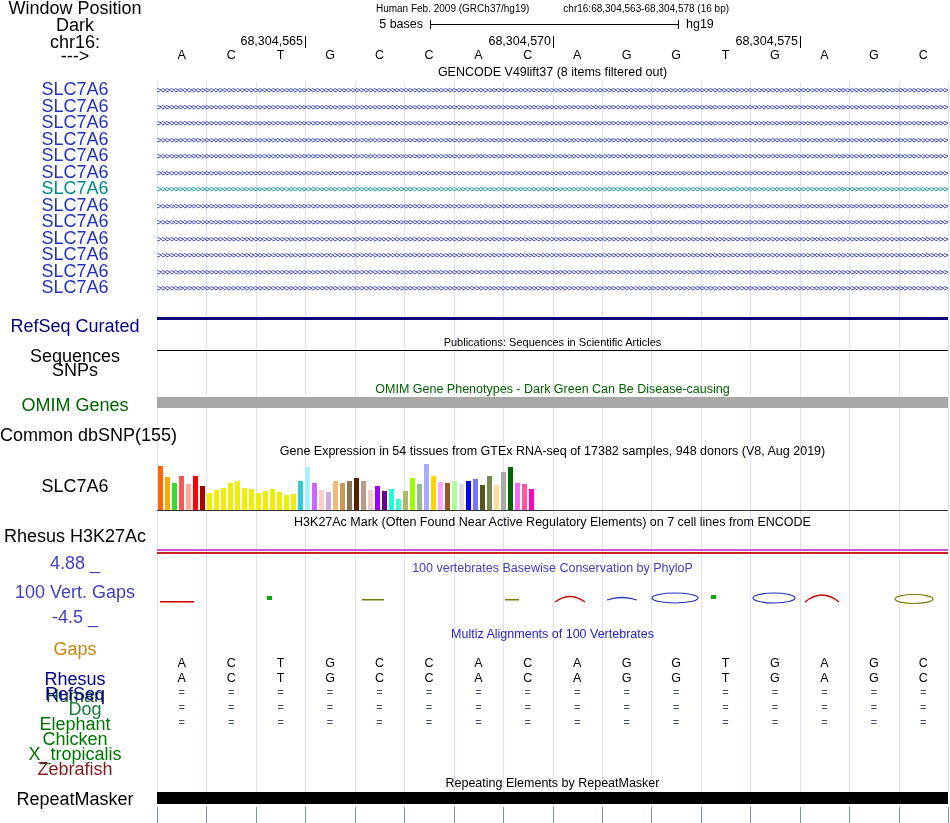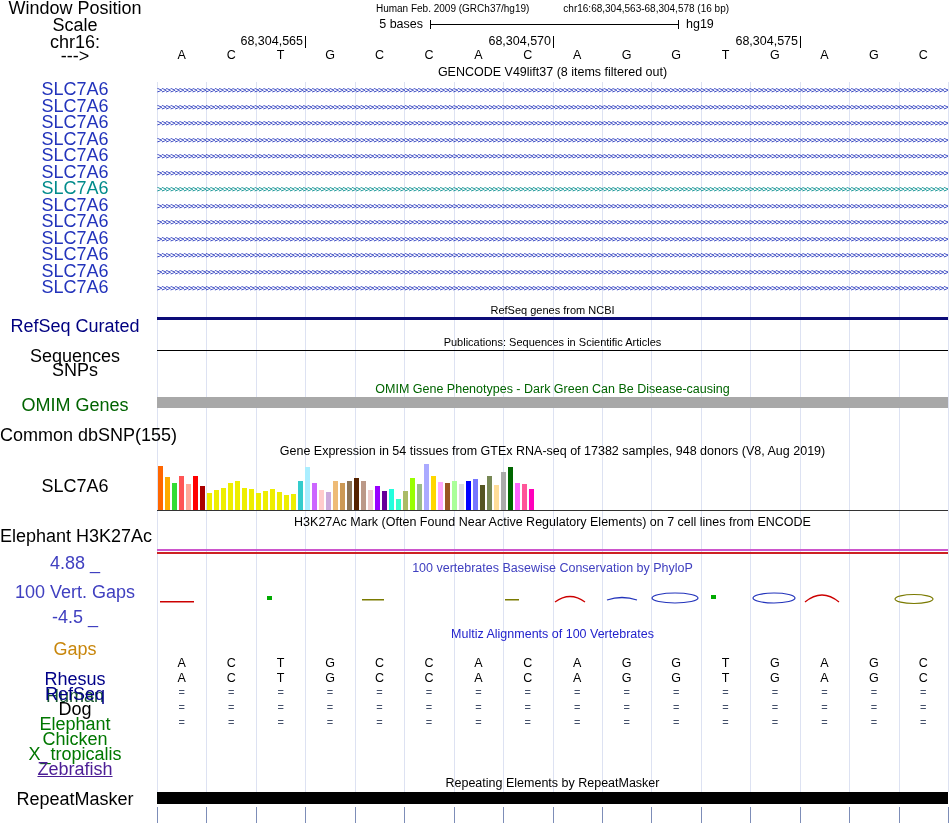--- a/index.html
+++ b/index.html
@@ -71,21 +71,21 @@
       <div class="btick" style="position: absolute; left: 899px; top: 807px; height: 16px;"></div>
       <div class="guide" style="position: absolute; left: 948px; top: 82px; height: 710px;"></div>
       <div class="btick" style="position: absolute; left: 948px; top: 807px; height: 16px;"></div>
     </div>
 
   <div class="lbl" style="top:2px">Window Position</div>
   <div class="ttl hdr" style="top:2px">
     <span>Human Feb. 2009 (GRCh37/hg19)</span><span>chr16:68,304,563-68,304,578 (16 bp)</span>
   </div>
 
-  <div class="lbl" style="top:19px">Scale</div>
+  <div class="lbl" style="top:19px">Dark</div>
   <div class="scale-text">5 bases</div>
   <div class="scale-bar"></div>
   <div class="hg19">hg19</div>
 
   <div class="lbl" style="top:36px">chr16:</div>
   <div id="coords">
       <div class="coord" style="position: absolute; left: 173px; top: 35px; width: 130px;">68,304,565</div>
       <div class="vtick" style="position: absolute; left: 305px; top: 36px; height: 12px;"></div>
       <div class="coord" style="position: absolute; left: 421px; top: 35px; width: 130px;">68,304,570</div>
       <div class="vtick" style="position: absolute; left: 553px; top: 36px; height: 12px;"></div>
@@ -138,21 +138,20 @@
       <div class="arrows" style="position: absolute; left: 157px; top: 166px; color: rgb(34, 51, 187);">&gt;&gt;&gt;&gt;&gt;&gt;&gt;&gt;&gt;&gt;&gt;&gt;&gt;&gt;&gt;&gt;&gt;&gt;&gt;&gt;&gt;&gt;&gt;&gt;&gt;&gt;&gt;&gt;&gt;&gt;&gt;&gt;&gt;&gt;&gt;&gt;&gt;&gt;&gt;&gt;&gt;&gt;&gt;&gt;&gt;&gt;&gt;&gt;&gt;&gt;&gt;&gt;&gt;&gt;&gt;&gt;&gt;&gt;&gt;&gt;&gt;&gt;&gt;&gt;&gt;&gt;&gt;&gt;&gt;&gt;&gt;&gt;&gt;&gt;&gt;&gt;&gt;&gt;&gt;&gt;&gt;&gt;&gt;&gt;&gt;&gt;&gt;&gt;&gt;&gt;&gt;&gt;&gt;&gt;&gt;&gt;&gt;&gt;&gt;&gt;&gt;&gt;&gt;&gt;&gt;&gt;&gt;&gt;&gt;&gt;&gt;&gt;&gt;&gt;&gt;&gt;&gt;&gt;&gt;&gt;&gt;&gt;&gt;&gt;&gt;&gt;&gt;&gt;&gt;&gt;&gt;&gt;&gt;&gt;&gt;&gt;&gt;&gt;&gt;&gt;&gt;&gt;&gt;&gt;&gt;&gt;&gt;&gt;&gt;&gt;&gt;&gt;&gt;&gt;&gt;&gt;&gt;&gt;&gt;&gt;&gt;&gt;&gt;&gt;&gt;&gt;&gt;&gt;&gt;&gt;&gt;&gt;&gt;&gt;&gt;&gt;&gt;&gt;&gt;&gt;&gt;&gt;&gt;&gt;&gt;&gt;&gt;&gt;&gt;&gt;&gt;&gt;&gt;&gt;&gt;&gt;&gt;&gt;&gt;&gt;&gt;&gt;&gt;&gt;&gt;&gt;&gt;&gt;&gt;&gt;&gt;&gt;&gt;&gt;&gt;&gt;&gt;&gt;&gt;&gt;</div>
       <div class="arrows" style="position: absolute; left: 157px; top: 182px; color: rgb(0, 139, 139);">&gt;&gt;&gt;&gt;&gt;&gt;&gt;&gt;&gt;&gt;&gt;&gt;&gt;&gt;&gt;&gt;&gt;&gt;&gt;&gt;&gt;&gt;&gt;&gt;&gt;&gt;&gt;&gt;&gt;&gt;&gt;&gt;&gt;&gt;&gt;&gt;&gt;&gt;&gt;&gt;&gt;&gt;&gt;&gt;&gt;&gt;&gt;&gt;&gt;&gt;&gt;&gt;&gt;&gt;&gt;&gt;&gt;&gt;&gt;&gt;&gt;&gt;&gt;&gt;&gt;&gt;&gt;&gt;&gt;&gt;&gt;&gt;&gt;&gt;&gt;&gt;&gt;&gt;&gt;&gt;&gt;&gt;&gt;&gt;&gt;&gt;&gt;&gt;&gt;&gt;&gt;&gt;&gt;&gt;&gt;&gt;&gt;&gt;&gt;&gt;&gt;&gt;&gt;&gt;&gt;&gt;&gt;&gt;&gt;&gt;&gt;&gt;&gt;&gt;&gt;&gt;&gt;&gt;&gt;&gt;&gt;&gt;&gt;&gt;&gt;&gt;&gt;&gt;&gt;&gt;&gt;&gt;&gt;&gt;&gt;&gt;&gt;&gt;&gt;&gt;&gt;&gt;&gt;&gt;&gt;&gt;&gt;&gt;&gt;&gt;&gt;&gt;&gt;&gt;&gt;&gt;&gt;&gt;&gt;&gt;&gt;&gt;&gt;&gt;&gt;&gt;&gt;&gt;&gt;&gt;&gt;&gt;&gt;&gt;&gt;&gt;&gt;&gt;&gt;&gt;&gt;&gt;&gt;&gt;&gt;&gt;&gt;&gt;&gt;&gt;&gt;&gt;&gt;&gt;&gt;&gt;&gt;&gt;&gt;&gt;&gt;&gt;&gt;&gt;&gt;&gt;&gt;&gt;&gt;&gt;&gt;&gt;&gt;&gt;&gt;&gt;&gt;&gt;&gt;&gt;</div>
       <div class="arrows" style="position: absolute; left: 157px; top: 199px; color: rgb(34, 51, 187);">&gt;&gt;&gt;&gt;&gt;&gt;&gt;&gt;&gt;&gt;&gt;&gt;&gt;&gt;&gt;&gt;&gt;&gt;&gt;&gt;&gt;&gt;&gt;&gt;&gt;&gt;&gt;&gt;&gt;&gt;&gt;&gt;&gt;&gt;&gt;&gt;&gt;&gt;&gt;&gt;&gt;&gt;&gt;&gt;&gt;&gt;&gt;&gt;&gt;&gt;&gt;&gt;&gt;&gt;&gt;&gt;&gt;&gt;&gt;&gt;&gt;&gt;&gt;&gt;&gt;&gt;&gt;&gt;&gt;&gt;&gt;&gt;&gt;&gt;&gt;&gt;&gt;&gt;&gt;&gt;&gt;&gt;&gt;&gt;&gt;&gt;&gt;&gt;&gt;&gt;&gt;&gt;&gt;&gt;&gt;&gt;&gt;&gt;&gt;&gt;&gt;&gt;&gt;&gt;&gt;&gt;&gt;&gt;&gt;&gt;&gt;&gt;&gt;&gt;&gt;&gt;&gt;&gt;&gt;&gt;&gt;&gt;&gt;&gt;&gt;&gt;&gt;&gt;&gt;&gt;&gt;&gt;&gt;&gt;&gt;&gt;&gt;&gt;&gt;&gt;&gt;&gt;&gt;&gt;&gt;&gt;&gt;&gt;&gt;&gt;&gt;&gt;&gt;&gt;&gt;&gt;&gt;&gt;&gt;&gt;&gt;&gt;&gt;&gt;&gt;&gt;&gt;&gt;&gt;&gt;&gt;&gt;&gt;&gt;&gt;&gt;&gt;&gt;&gt;&gt;&gt;&gt;&gt;&gt;&gt;&gt;&gt;&gt;&gt;&gt;&gt;&gt;&gt;&gt;&gt;&gt;&gt;&gt;&gt;&gt;&gt;&gt;&gt;&gt;&gt;&gt;&gt;&gt;&gt;&gt;&gt;&gt;&gt;&gt;&gt;&gt;&gt;&gt;&gt;&gt;</div>
       <div class="arrows" style="position: absolute; left: 157px; top: 215px; color: rgb(34, 51, 187);">&gt;&gt;&gt;&gt;&gt;&gt;&gt;&gt;&gt;&gt;&gt;&gt;&gt;&gt;&gt;&gt;&gt;&gt;&gt;&gt;&gt;&gt;&gt;&gt;&gt;&gt;&gt;&gt;&gt;&gt;&gt;&gt;&gt;&gt;&gt;&gt;&gt;&gt;&gt;&gt;&gt;&gt;&gt;&gt;&gt;&gt;&gt;&gt;&gt;&gt;&gt;&gt;&gt;&gt;&gt;&gt;&gt;&gt;&gt;&gt;&gt;&gt;&gt;&gt;&gt;&gt;&gt;&gt;&gt;&gt;&gt;&gt;&gt;&gt;&gt;&gt;&gt;&gt;&gt;&gt;&gt;&gt;&gt;&gt;&gt;&gt;&gt;&gt;&gt;&gt;&gt;&gt;&gt;&gt;&gt;&gt;&gt;&gt;&gt;&gt;&gt;&gt;&gt;&gt;&gt;&gt;&gt;&gt;&gt;&gt;&gt;&gt;&gt;&gt;&gt;&gt;&gt;&gt;&gt;&gt;&gt;&gt;&gt;&gt;&gt;&gt;&gt;&gt;&gt;&gt;&gt;&gt;&gt;&gt;&gt;&gt;&gt;&gt;&gt;&gt;&gt;&gt;&gt;&gt;&gt;&gt;&gt;&gt;&gt;&gt;&gt;&gt;&gt;&gt;&gt;&gt;&gt;&gt;&gt;&gt;&gt;&gt;&gt;&gt;&gt;&gt;&gt;&gt;&gt;&gt;&gt;&gt;&gt;&gt;&gt;&gt;&gt;&gt;&gt;&gt;&gt;&gt;&gt;&gt;&gt;&gt;&gt;&gt;&gt;&gt;&gt;&gt;&gt;&gt;&gt;&gt;&gt;&gt;&gt;&gt;&gt;&gt;&gt;&gt;&gt;&gt;&gt;&gt;&gt;&gt;&gt;&gt;&gt;&gt;&gt;&gt;&gt;&gt;&gt;&gt;</div>
       <div class="arrows" style="position: absolute; left: 157px; top: 232px; color: rgb(34, 51, 187);">&gt;&gt;&gt;&gt;&gt;&gt;&gt;&gt;&gt;&gt;&gt;&gt;&gt;&gt;&gt;&gt;&gt;&gt;&gt;&gt;&gt;&gt;&gt;&gt;&gt;&gt;&gt;&gt;&gt;&gt;&gt;&gt;&gt;&gt;&gt;&gt;&gt;&gt;&gt;&gt;&gt;&gt;&gt;&gt;&gt;&gt;&gt;&gt;&gt;&gt;&gt;&gt;&gt;&gt;&gt;&gt;&gt;&gt;&gt;&gt;&gt;&gt;&gt;&gt;&gt;&gt;&gt;&gt;&gt;&gt;&gt;&gt;&gt;&gt;&gt;&gt;&gt;&gt;&gt;&gt;&gt;&gt;&gt;&gt;&gt;&gt;&gt;&gt;&gt;&gt;&gt;&gt;&gt;&gt;&gt;&gt;&gt;&gt;&gt;&gt;&gt;&gt;&gt;&gt;&gt;&gt;&gt;&gt;&gt;&gt;&gt;&gt;&gt;&gt;&gt;&gt;&gt;&gt;&gt;&gt;&gt;&gt;&gt;&gt;&gt;&gt;&gt;&gt;&gt;&gt;&gt;&gt;&gt;&gt;&gt;&gt;&gt;&gt;&gt;&gt;&gt;&gt;&gt;&gt;&gt;&gt;&gt;&gt;&gt;&gt;&gt;&gt;&gt;&gt;&gt;&gt;&gt;&gt;&gt;&gt;&gt;&gt;&gt;&gt;&gt;&gt;&gt;&gt;&gt;&gt;&gt;&gt;&gt;&gt;&gt;&gt;&gt;&gt;&gt;&gt;&gt;&gt;&gt;&gt;&gt;&gt;&gt;&gt;&gt;&gt;&gt;&gt;&gt;&gt;&gt;&gt;&gt;&gt;&gt;&gt;&gt;&gt;&gt;&gt;&gt;&gt;&gt;&gt;&gt;&gt;&gt;&gt;&gt;&gt;&gt;&gt;&gt;&gt;&gt;&gt;</div>
       <div class="arrows" style="position: absolute; left: 157px; top: 248px; color: rgb(34, 51, 187);">&gt;&gt;&gt;&gt;&gt;&gt;&gt;&gt;&gt;&gt;&gt;&gt;&gt;&gt;&gt;&gt;&gt;&gt;&gt;&gt;&gt;&gt;&gt;&gt;&gt;&gt;&gt;&gt;&gt;&gt;&gt;&gt;&gt;&gt;&gt;&gt;&gt;&gt;&gt;&gt;&gt;&gt;&gt;&gt;&gt;&gt;&gt;&gt;&gt;&gt;&gt;&gt;&gt;&gt;&gt;&gt;&gt;&gt;&gt;&gt;&gt;&gt;&gt;&gt;&gt;&gt;&gt;&gt;&gt;&gt;&gt;&gt;&gt;&gt;&gt;&gt;&gt;&gt;&gt;&gt;&gt;&gt;&gt;&gt;&gt;&gt;&gt;&gt;&gt;&gt;&gt;&gt;&gt;&gt;&gt;&gt;&gt;&gt;&gt;&gt;&gt;&gt;&gt;&gt;&gt;&gt;&gt;&gt;&gt;&gt;&gt;&gt;&gt;&gt;&gt;&gt;&gt;&gt;&gt;&gt;&gt;&gt;&gt;&gt;&gt;&gt;&gt;&gt;&gt;&gt;&gt;&gt;&gt;&gt;&gt;&gt;&gt;&gt;&gt;&gt;&gt;&gt;&gt;&gt;&gt;&gt;&gt;&gt;&gt;&gt;&gt;&gt;&gt;&gt;&gt;&gt;&gt;&gt;&gt;&gt;&gt;&gt;&gt;&gt;&gt;&gt;&gt;&gt;&gt;&gt;&gt;&gt;&gt;&gt;&gt;&gt;&gt;&gt;&gt;&gt;&gt;&gt;&gt;&gt;&gt;&gt;&gt;&gt;&gt;&gt;&gt;&gt;&gt;&gt;&gt;&gt;&gt;&gt;&gt;&gt;&gt;&gt;&gt;&gt;&gt;&gt;&gt;&gt;&gt;&gt;&gt;&gt;&gt;&gt;&gt;&gt;&gt;&gt;&gt;&gt;</div>
       <div class="arrows" style="position: absolute; left: 157px; top: 265px; color: rgb(34, 51, 187);">&gt;&gt;&gt;&gt;&gt;&gt;&gt;&gt;&gt;&gt;&gt;&gt;&gt;&gt;&gt;&gt;&gt;&gt;&gt;&gt;&gt;&gt;&gt;&gt;&gt;&gt;&gt;&gt;&gt;&gt;&gt;&gt;&gt;&gt;&gt;&gt;&gt;&gt;&gt;&gt;&gt;&gt;&gt;&gt;&gt;&gt;&gt;&gt;&gt;&gt;&gt;&gt;&gt;&gt;&gt;&gt;&gt;&gt;&gt;&gt;&gt;&gt;&gt;&gt;&gt;&gt;&gt;&gt;&gt;&gt;&gt;&gt;&gt;&gt;&gt;&gt;&gt;&gt;&gt;&gt;&gt;&gt;&gt;&gt;&gt;&gt;&gt;&gt;&gt;&gt;&gt;&gt;&gt;&gt;&gt;&gt;&gt;&gt;&gt;&gt;&gt;&gt;&gt;&gt;&gt;&gt;&gt;&gt;&gt;&gt;&gt;&gt;&gt;&gt;&gt;&gt;&gt;&gt;&gt;&gt;&gt;&gt;&gt;&gt;&gt;&gt;&gt;&gt;&gt;&gt;&gt;&gt;&gt;&gt;&gt;&gt;&gt;&gt;&gt;&gt;&gt;&gt;&gt;&gt;&gt;&gt;&gt;&gt;&gt;&gt;&gt;&gt;&gt;&gt;&gt;&gt;&gt;&gt;&gt;&gt;&gt;&gt;&gt;&gt;&gt;&gt;&gt;&gt;&gt;&gt;&gt;&gt;&gt;&gt;&gt;&gt;&gt;&gt;&gt;&gt;&gt;&gt;&gt;&gt;&gt;&gt;&gt;&gt;&gt;&gt;&gt;&gt;&gt;&gt;&gt;&gt;&gt;&gt;&gt;&gt;&gt;&gt;&gt;&gt;&gt;&gt;&gt;&gt;&gt;&gt;&gt;&gt;&gt;&gt;&gt;&gt;&gt;&gt;&gt;&gt;</div>
       <div class="arrows" style="position: absolute; left: 157px; top: 281px; color: rgb(34, 51, 187);">&gt;&gt;&gt;&gt;&gt;&gt;&gt;&gt;&gt;&gt;&gt;&gt;&gt;&gt;&gt;&gt;&gt;&gt;&gt;&gt;&gt;&gt;&gt;&gt;&gt;&gt;&gt;&gt;&gt;&gt;&gt;&gt;&gt;&gt;&gt;&gt;&gt;&gt;&gt;&gt;&gt;&gt;&gt;&gt;&gt;&gt;&gt;&gt;&gt;&gt;&gt;&gt;&gt;&gt;&gt;&gt;&gt;&gt;&gt;&gt;&gt;&gt;&gt;&gt;&gt;&gt;&gt;&gt;&gt;&gt;&gt;&gt;&gt;&gt;&gt;&gt;&gt;&gt;&gt;&gt;&gt;&gt;&gt;&gt;&gt;&gt;&gt;&gt;&gt;&gt;&gt;&gt;&gt;&gt;&gt;&gt;&gt;&gt;&gt;&gt;&gt;&gt;&gt;&gt;&gt;&gt;&gt;&gt;&gt;&gt;&gt;&gt;&gt;&gt;&gt;&gt;&gt;&gt;&gt;&gt;&gt;&gt;&gt;&gt;&gt;&gt;&gt;&gt;&gt;&gt;&gt;&gt;&gt;&gt;&gt;&gt;&gt;&gt;&gt;&gt;&gt;&gt;&gt;&gt;&gt;&gt;&gt;&gt;&gt;&gt;&gt;&gt;&gt;&gt;&gt;&gt;&gt;&gt;&gt;&gt;&gt;&gt;&gt;&gt;&gt;&gt;&gt;&gt;&gt;&gt;&gt;&gt;&gt;&gt;&gt;&gt;&gt;&gt;&gt;&gt;&gt;&gt;&gt;&gt;&gt;&gt;&gt;&gt;&gt;&gt;&gt;&gt;&gt;&gt;&gt;&gt;&gt;&gt;&gt;&gt;&gt;&gt;&gt;&gt;&gt;&gt;&gt;&gt;&gt;&gt;&gt;&gt;&gt;&gt;&gt;&gt;&gt;&gt;&gt;&gt;</div>
     </div>
 
-  <div class="ttl small" style="top:304px">RefSeq genes from NCBI</div>
   <div class="line" style="top: 317px; height: 3px; background: rgb(12, 12, 120);"></div>
   <div class="lbl" style="top: 320px; color: rgb(0, 0, 128);">RefSeq Curated</div>
 
   <div class="ttl small" style="top:336px">Publications: Sequences in Scientific Articles</div>
   <div class="line" style="top:350px;height:1px;background:#000"></div>
   <div class="lbl" style="top:350px">Sequences</div>
   <div class="lbl" style="top:364px">SNPs</div>
 
   <div class="ttl" style="top: 383px; color: rgb(0, 100, 0);">OMIM Gene Phenotypes - Dark Green Can Be Disease-causing</div>
   <div class="line" style="top: 397px; height: 11px; background: rgb(168, 168, 168);"></div>
@@ -214,21 +213,21 @@
       <div class="bar" style="position: absolute; left: 337px; height: 25px; background: rgb(255, 221, 153);"></div>
       <div class="bar" style="position: absolute; left: 344px; height: 38px; background: rgb(170, 170, 170);"></div>
       <div class="bar" style="position: absolute; left: 351px; height: 43px; background: rgb(0, 102, 0);"></div>
       <div class="bar" style="position: absolute; left: 358px; height: 27px; background: rgb(255, 102, 255);"></div>
       <div class="bar" style="position: absolute; left: 365px; height: 26px; background: rgb(255, 85, 153);"></div>
       <div class="bar" style="position: absolute; left: 372px; height: 21px; background: rgb(255, 0, 187);"></div>
     </div>
   <div class="line" style="top:510px;height:1px;background:#333"></div>
 
   <div class="ttl" style="top:516px">H3K27Ac Mark (Often Found Near Active Regulatory Elements) on 7 cell lines from ENCODE</div>
-  <div class="lbl" style="top:530px">Elephant H3K27Ac</div>
+  <div class="lbl" style="top:530px">Rhesus H3K27Ac</div>
   <div class="line" style="top: 549px; height: 2px; background: rgb(204, 85, 204);"></div>
   <div class="line" style="top: 552px; height: 2px; background: rgb(204, 34, 34);"></div>
 
   <div class="lbl" style="top: 557px; color: rgb(64, 64, 192);">4.88 _</div>
   <div class="ttl" style="top: 562px; color: rgb(64, 64, 192);">100 vertebrates Basewise Conservation by PhyloP</div>
   <div class="lbl" style="top: 586px; color: rgb(64, 64, 192);">100 Vert. Gaps</div>
   <div class="lbl" style="top: 611px; color: rgb(64, 64, 192);">-4.5 _</div>
   <svg id="cons-svg" width="791" height="36">
       <rect x="3" y="21" width="34" height="1.5" fill="#cc0000"></rect>
       <rect x="110" y="16" width="5" height="4" fill="#00aa00"></rect>
@@ -242,25 +241,25 @@
       <path d="M648,22 Q665,8 682,22" stroke="#cc0000" fill="none" stroke-width="1.3"></path>
       <ellipse cx="757" cy="19" rx="19" ry="4.5" stroke="#7a7a00" fill="none" stroke-width="1.2"></ellipse>
     </svg>
 
   <div class="ttl" style="top: 628px; color: rgb(34, 34, 204);">Multiz Alignments of 100 Vertebrates</div>
   <div id="multiz-labels">
       <div class="lbl" style="position: absolute; top: 643px; color: rgb(200, 134, 11);">Gaps</div>
       <div class="lbl" style="position: absolute; top: 690px; color: #14532d;">Human</div>
       <div class="lbl" style="position: absolute; top: 673px; color: rgb(0, 0, 136);">Rhesus</div>
       <div class="lbl" style="position: absolute; top: 688px; color: rgb(0, 0, 136);">RefSeq</div>
-      <div class="lbl" style="position: absolute; top: 703px; color: #000000;">Dog</div>
+      <div class="lbl" style="position: absolute; top: 703px; color: #15803d; margin-left: 10px;">Dog</div>
       <div class="lbl" style="position: absolute; top: 718px; color: rgb(0, 119, 0);">Elephant</div>
       <div class="lbl" style="position: absolute; top: 733px; color: rgb(0, 119, 0);">Chicken</div>
       <div class="lbl" style="position: absolute; top: 748px; color: rgb(0, 119, 0);">X_tropicalis</div>
-      <div class="lbl" style="position: absolute; top: 763px; color: #4c1d95; text-decoration: underline;">Zebrafish</div>
+      <div class="lbl" style="position: absolute; top: 763px; color: #7f1d1d;">Zebrafish</div>
     </div>
   <div id="multiz-rows">
       <div class="base" style="position: absolute; left: 157px; top: 657px; width: 49.4375px;">A</div>
       <div class="base" style="position: absolute; left: 206.438px; top: 657px; width: 49.4375px;">C</div>
       <div class="base" style="position: absolute; left: 255.875px; top: 657px; width: 49.4375px;">T</div>
       <div class="base" style="position: absolute; left: 305.312px; top: 657px; width: 49.4375px;">G</div>
       <div class="base" style="position: absolute; left: 354.75px; top: 657px; width: 49.4375px;">C</div>
       <div class="base" style="position: absolute; left: 404.188px; top: 657px; width: 49.4375px;">C</div>
       <div class="base" style="position: absolute; left: 453.625px; top: 657px; width: 49.4375px;">A</div>
       <div class="base" style="position: absolute; left: 503.062px; top: 657px; width: 49.4375px;">C</div>

